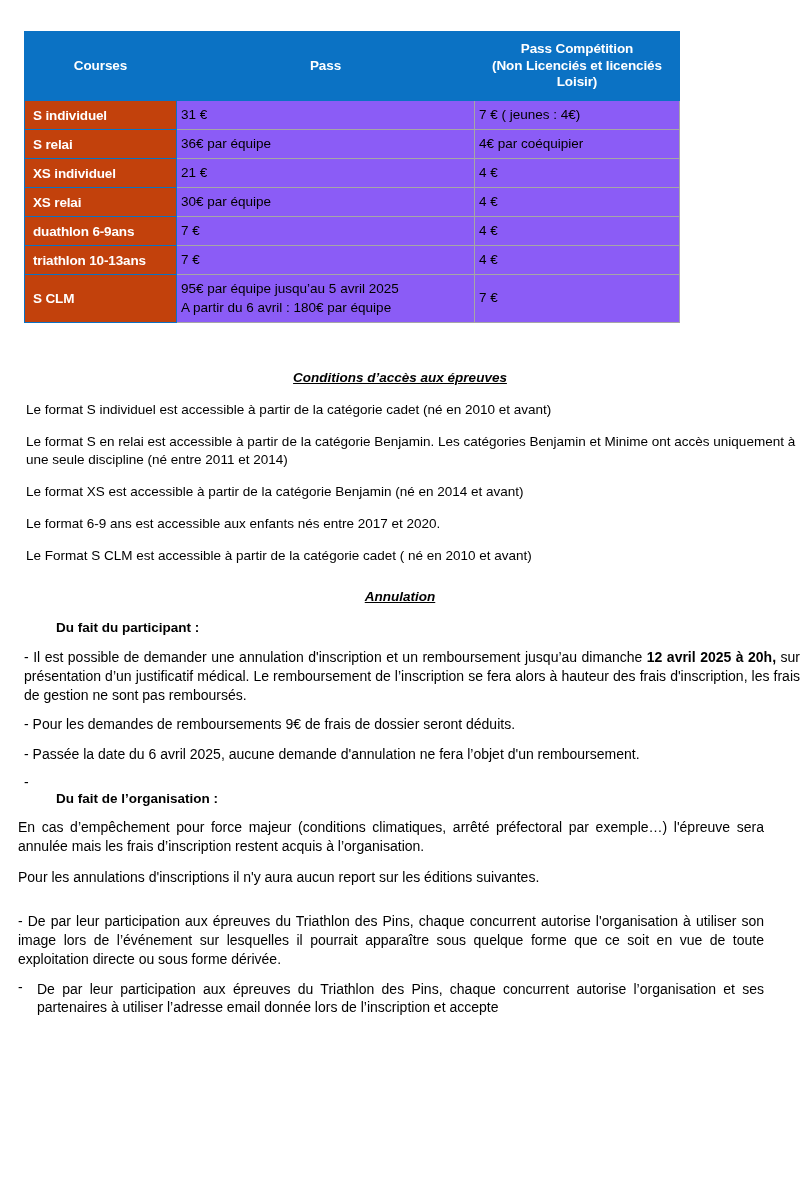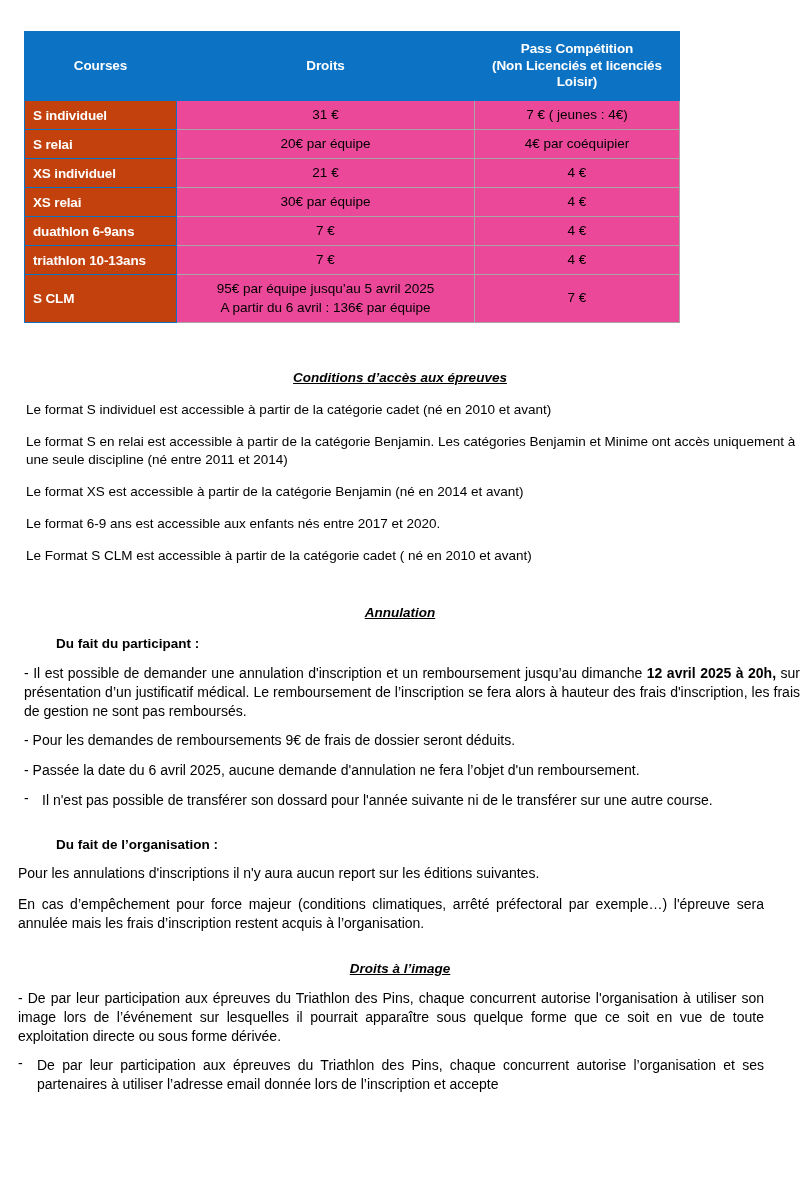--- a/index.html
+++ b/index.html
@@ -66,22 +66,21 @@
     background: #c2410c;
     color: #ffffff;
     font-weight: bold;
     text-align: left;
     padding-left: 8px;
     letter-spacing: -0.15px;
     border-color: #0B72C4;
     font-size: 13.5px;
   }
   table.tariff td.val {
-    text-align: center;
-    background: #ec4899;
+    background: #8b5cf6;
     color: #000000;
     font-size: 13.5px;
     padding: 4px 4px;
     line-height: 1.35;
   }
   table.tariff tbody tr { height: 29px; }
   table.tariff tbody tr.tall { height: 48px; }
 
   
   .content {
@@ -109,21 +108,21 @@
   }
 
   
   .cond-block {
     margin-top: 16px;
     padding-left: 26px;
   }
   .cond-block p.para { margin-bottom: 14px; }
 
   
-  .annul-title { margin-top: 40px; }
+  .annul-title { margin-top: 24px; }
   .subhead {
     font-weight: bold;
     font-size: 13.5px;
     margin: 0;
     padding-left: 56px;
     padding-top: 16px;
   }
   .annul-block {
     padding-left: 24px;
     padding-top: 13px;
@@ -201,37 +200,37 @@
   <div class="tariff-table-wrap">
     <table class="tariff">
       <colgroup>
         <col class="c1">
           <col class="c2">
           <col class="c3">
       </colgroup>
       <thead>
         <tr>
           <th>Courses</th>
-          <th>Droits</th>
+          <th>Pass</th>
           <th class="hdr-pass">
             <span>Pass Compétition</span><br>
             <span>(Non Licenciés et licenciés</span><br>
             <span>Loisir)</span>
           </th>
         </tr>
       </thead>
       <tbody>
         <tr>
           <td class="rowhead">S individuel</td>
           <td class="val">31 €</td>
           <td class="val">7 € ( jeunes : 4€)</td>
         </tr>
         <tr>
           <td class="rowhead">S relai</td>
-          <td class="val">20€ par équipe</td>
+          <td class="val">36€ par équipe</td>
           <td class="val">4€ par coéquipier</td>
         </tr>
         <tr>
           <td class="rowhead">XS individuel</td>
           <td class="val">21 €</td>
           <td class="val">4 €</td>
         </tr>
         <tr>
           <td class="rowhead">XS relai</td>
           <td class="val">30€ par équipe</td>
@@ -244,21 +243,21 @@
         </tr>
         <tr>
           <td class="rowhead">triathlon 10-13ans</td>
           <td class="val">7 €</td>
           <td class="val">4 €</td>
         </tr>
         <tr class="tall">
           <td class="rowhead">S CLM</td>
           <td class="val">
             <span>95€ par équipe jusqu’au 5 avril 2025</span><br>
-            <span>A partir du 6 avril : 136€ par équipe</span>
+            <span>A partir du 6 avril : 180€ par équipe</span>
           </td>
           <td class="val">7 €</td>
         </tr>
       </tbody>
     </table>
   </div>
 
   <div class="content">
 
     <div class="sec-title cond">Conditions d’accès aux épreuves</div>
@@ -275,31 +274,30 @@
 
     <div class="subhead">Du fait du participant :</div>
 
     <div class="annul-block">
       <p class="just"><span>- Il est possible de demander une annulation d'inscription et un remboursement jusqu’au dimanche </span><b>12 avril 2025 à 20h,</b><span> sur présentation d’un justificatif médical. Le remboursement de l’inscription se fera alors à hauteur des frais d'inscription, les frais de gestion ne sont pas remboursés.</span></p>
 
       <p class="just">-  Pour les demandes de remboursements 9€ de frais de dossier seront déduits.</p>
 
       <p class="just">-  Passée la date du 6 avril 2025, aucune demande d'annulation ne fera l’objet d'un remboursement.</p>
 
-      <div class="dashitem"><span class="dashmark">-</span><span>Il n'est pas possible de transférer son dossard pour l'année suivante ni de le transférer sur une autre course.</span></div>
+      <div class="dashitem"><span class="dashmark">-</span></div>
     </div>
 
     <div class="subhead">Du fait de l’organisation :</div>
 
     <div class="org-block">
+      <p class="just">En cas d’empêchement pour force majeur (conditions climatiques, arrêté préfectoral par exemple…) l'épreuve sera annulée mais les frais d’inscription restent acquis à l’organisation.</p>
       <p class="just">Pour les annulations d'inscriptions il n'y aura aucun report sur les éditions suivantes.</p>
-      <p class="just">En cas d’empêchement pour force majeur (conditions climatiques, arrêté préfectoral par exemple…) l'épreuve sera annulée mais les frais d’inscription restent acquis à l’organisation.</p>
     </div>
 
-    <div class="sec-title droits-title">Droits à l’image</div>
 
     <div class="droits-block">
       <p class="just">- De par leur participation aux épreuves du Triathlon des Pins, chaque concurrent autorise l'organisation à utiliser son image lors de l’événement sur lesquelles il pourrait apparaître sous quelque forme que ce soit en vue de toute exploitation directe ou sous forme dérivée.</p>
 
       <div class="hang"><span class="dashmark">-</span><span class="lastline">De par leur participation aux épreuves du Triathlon des Pins, chaque concurrent autorise l’organisation et ses partenaires à utiliser l’adresse email donnée lors de l’inscription et accepte</span></div>
     </div>
 
   </div>
 </div>
 

